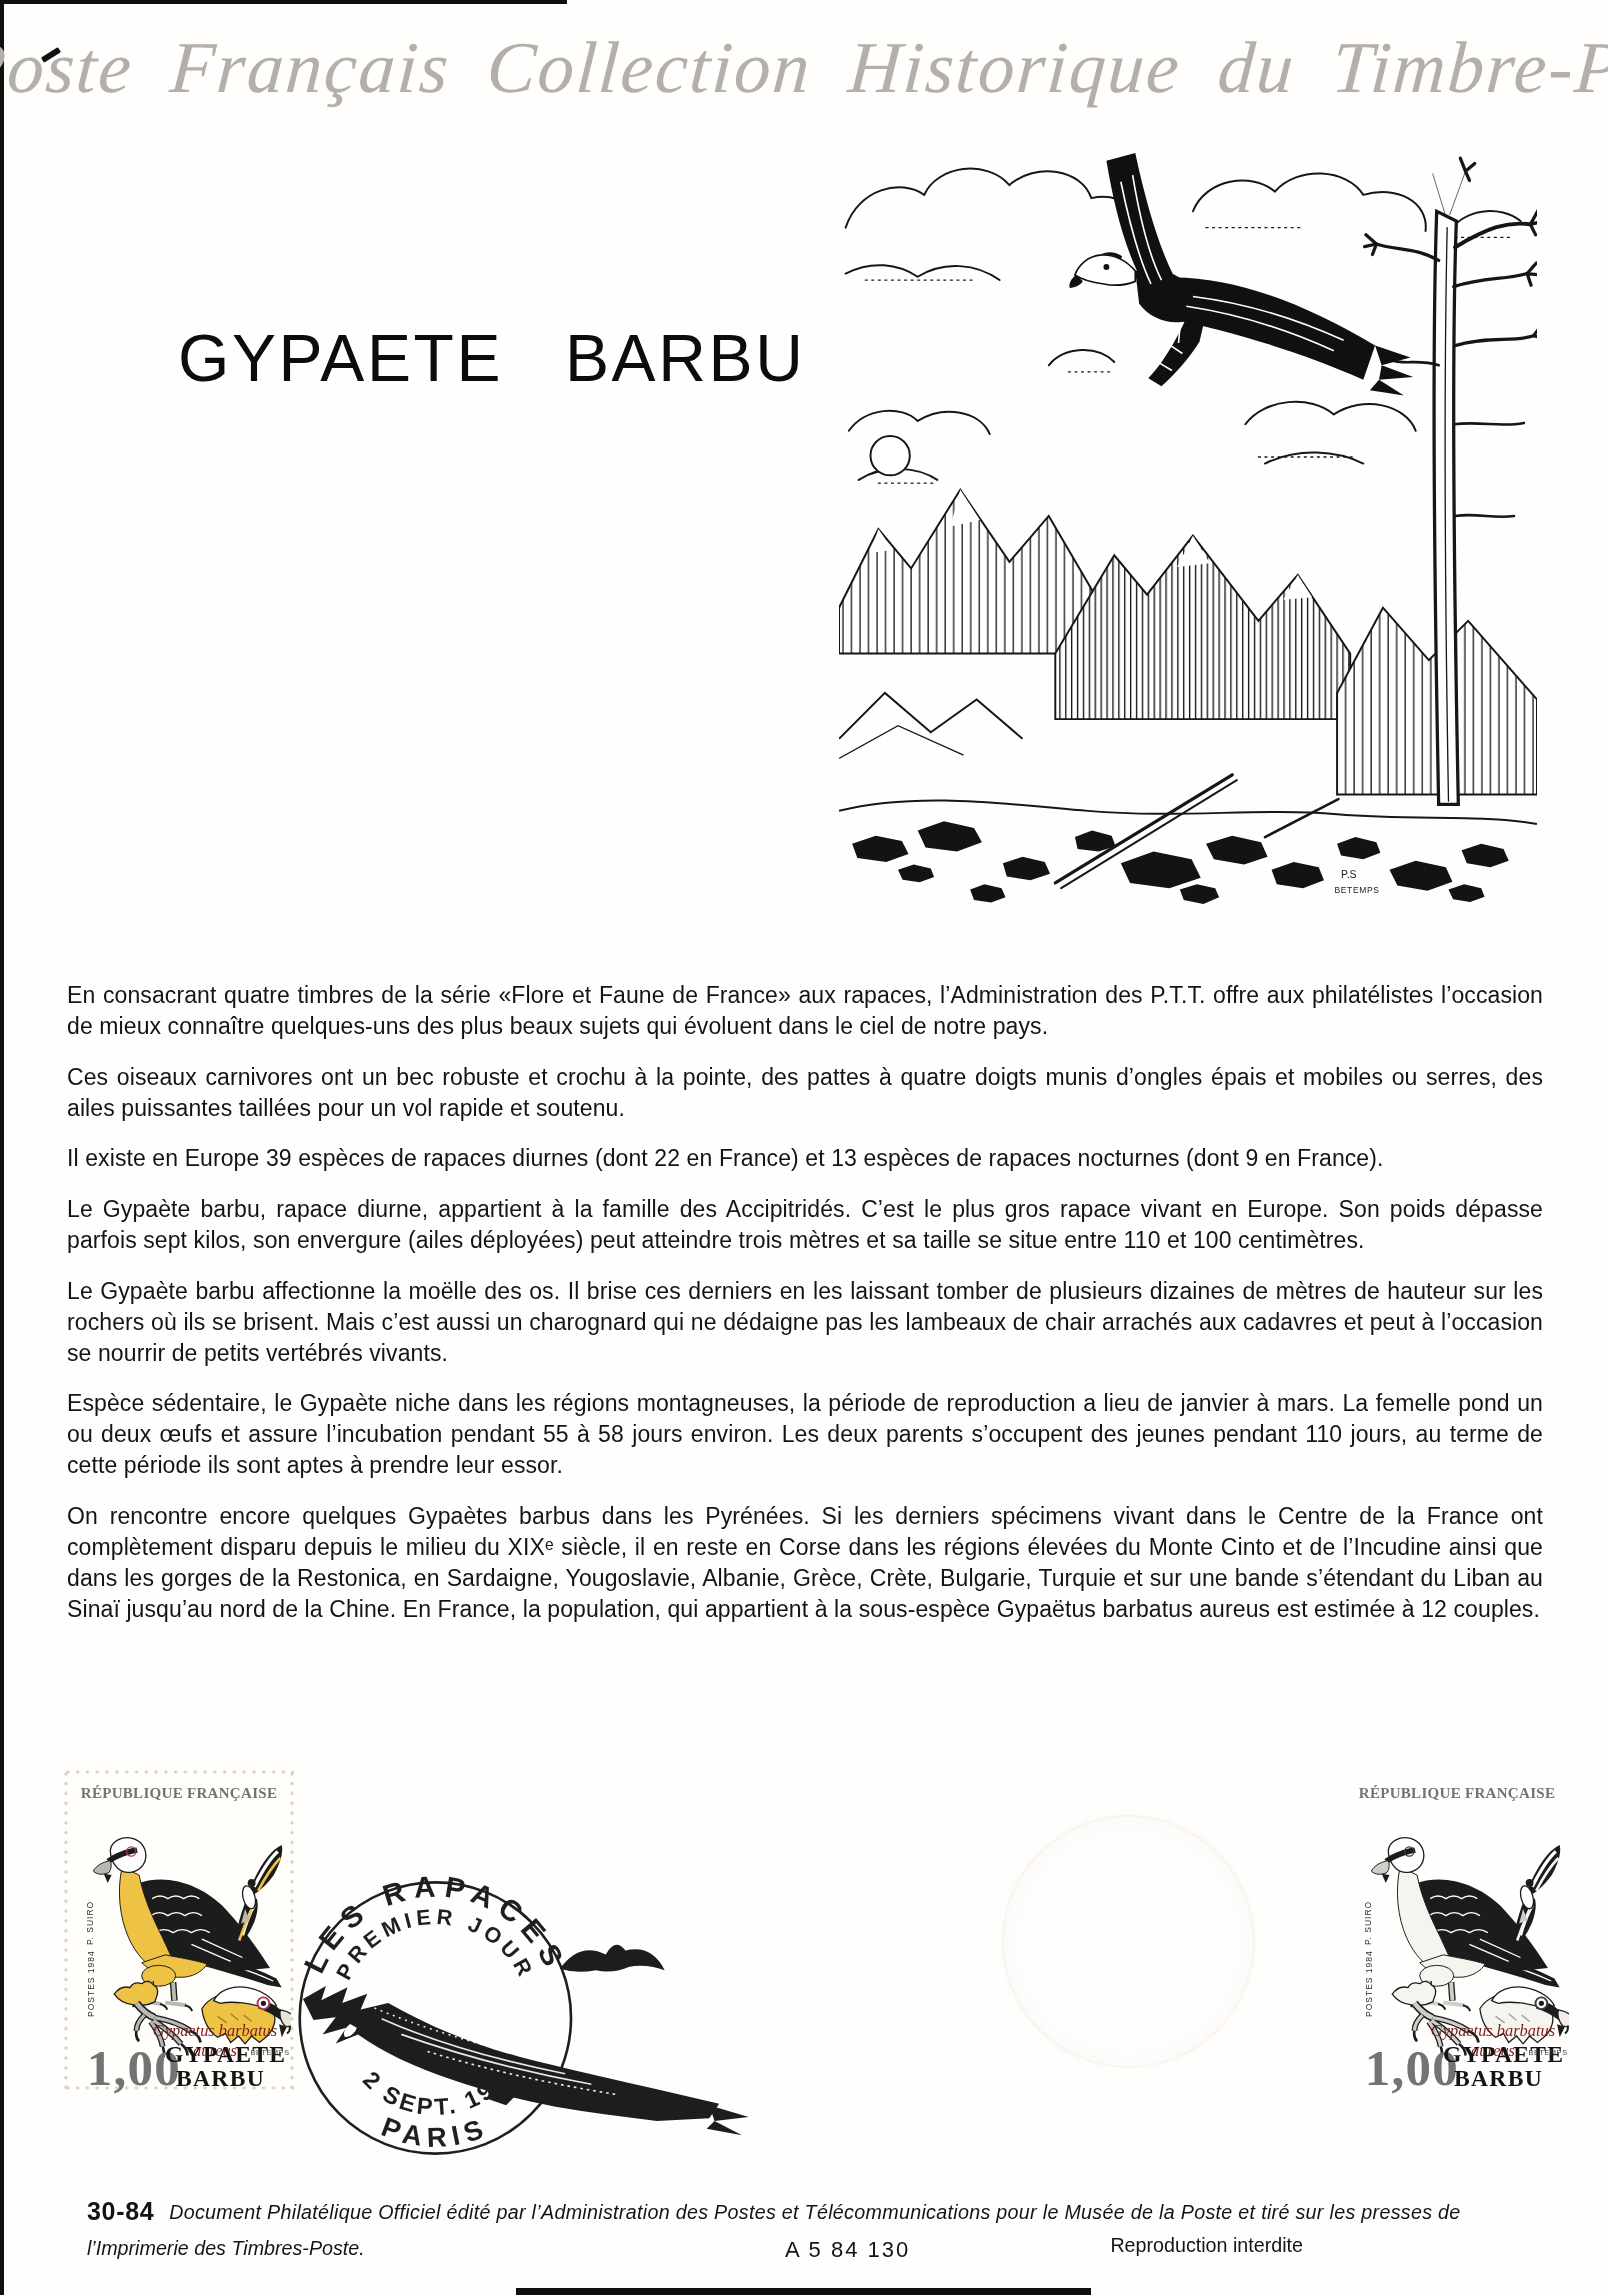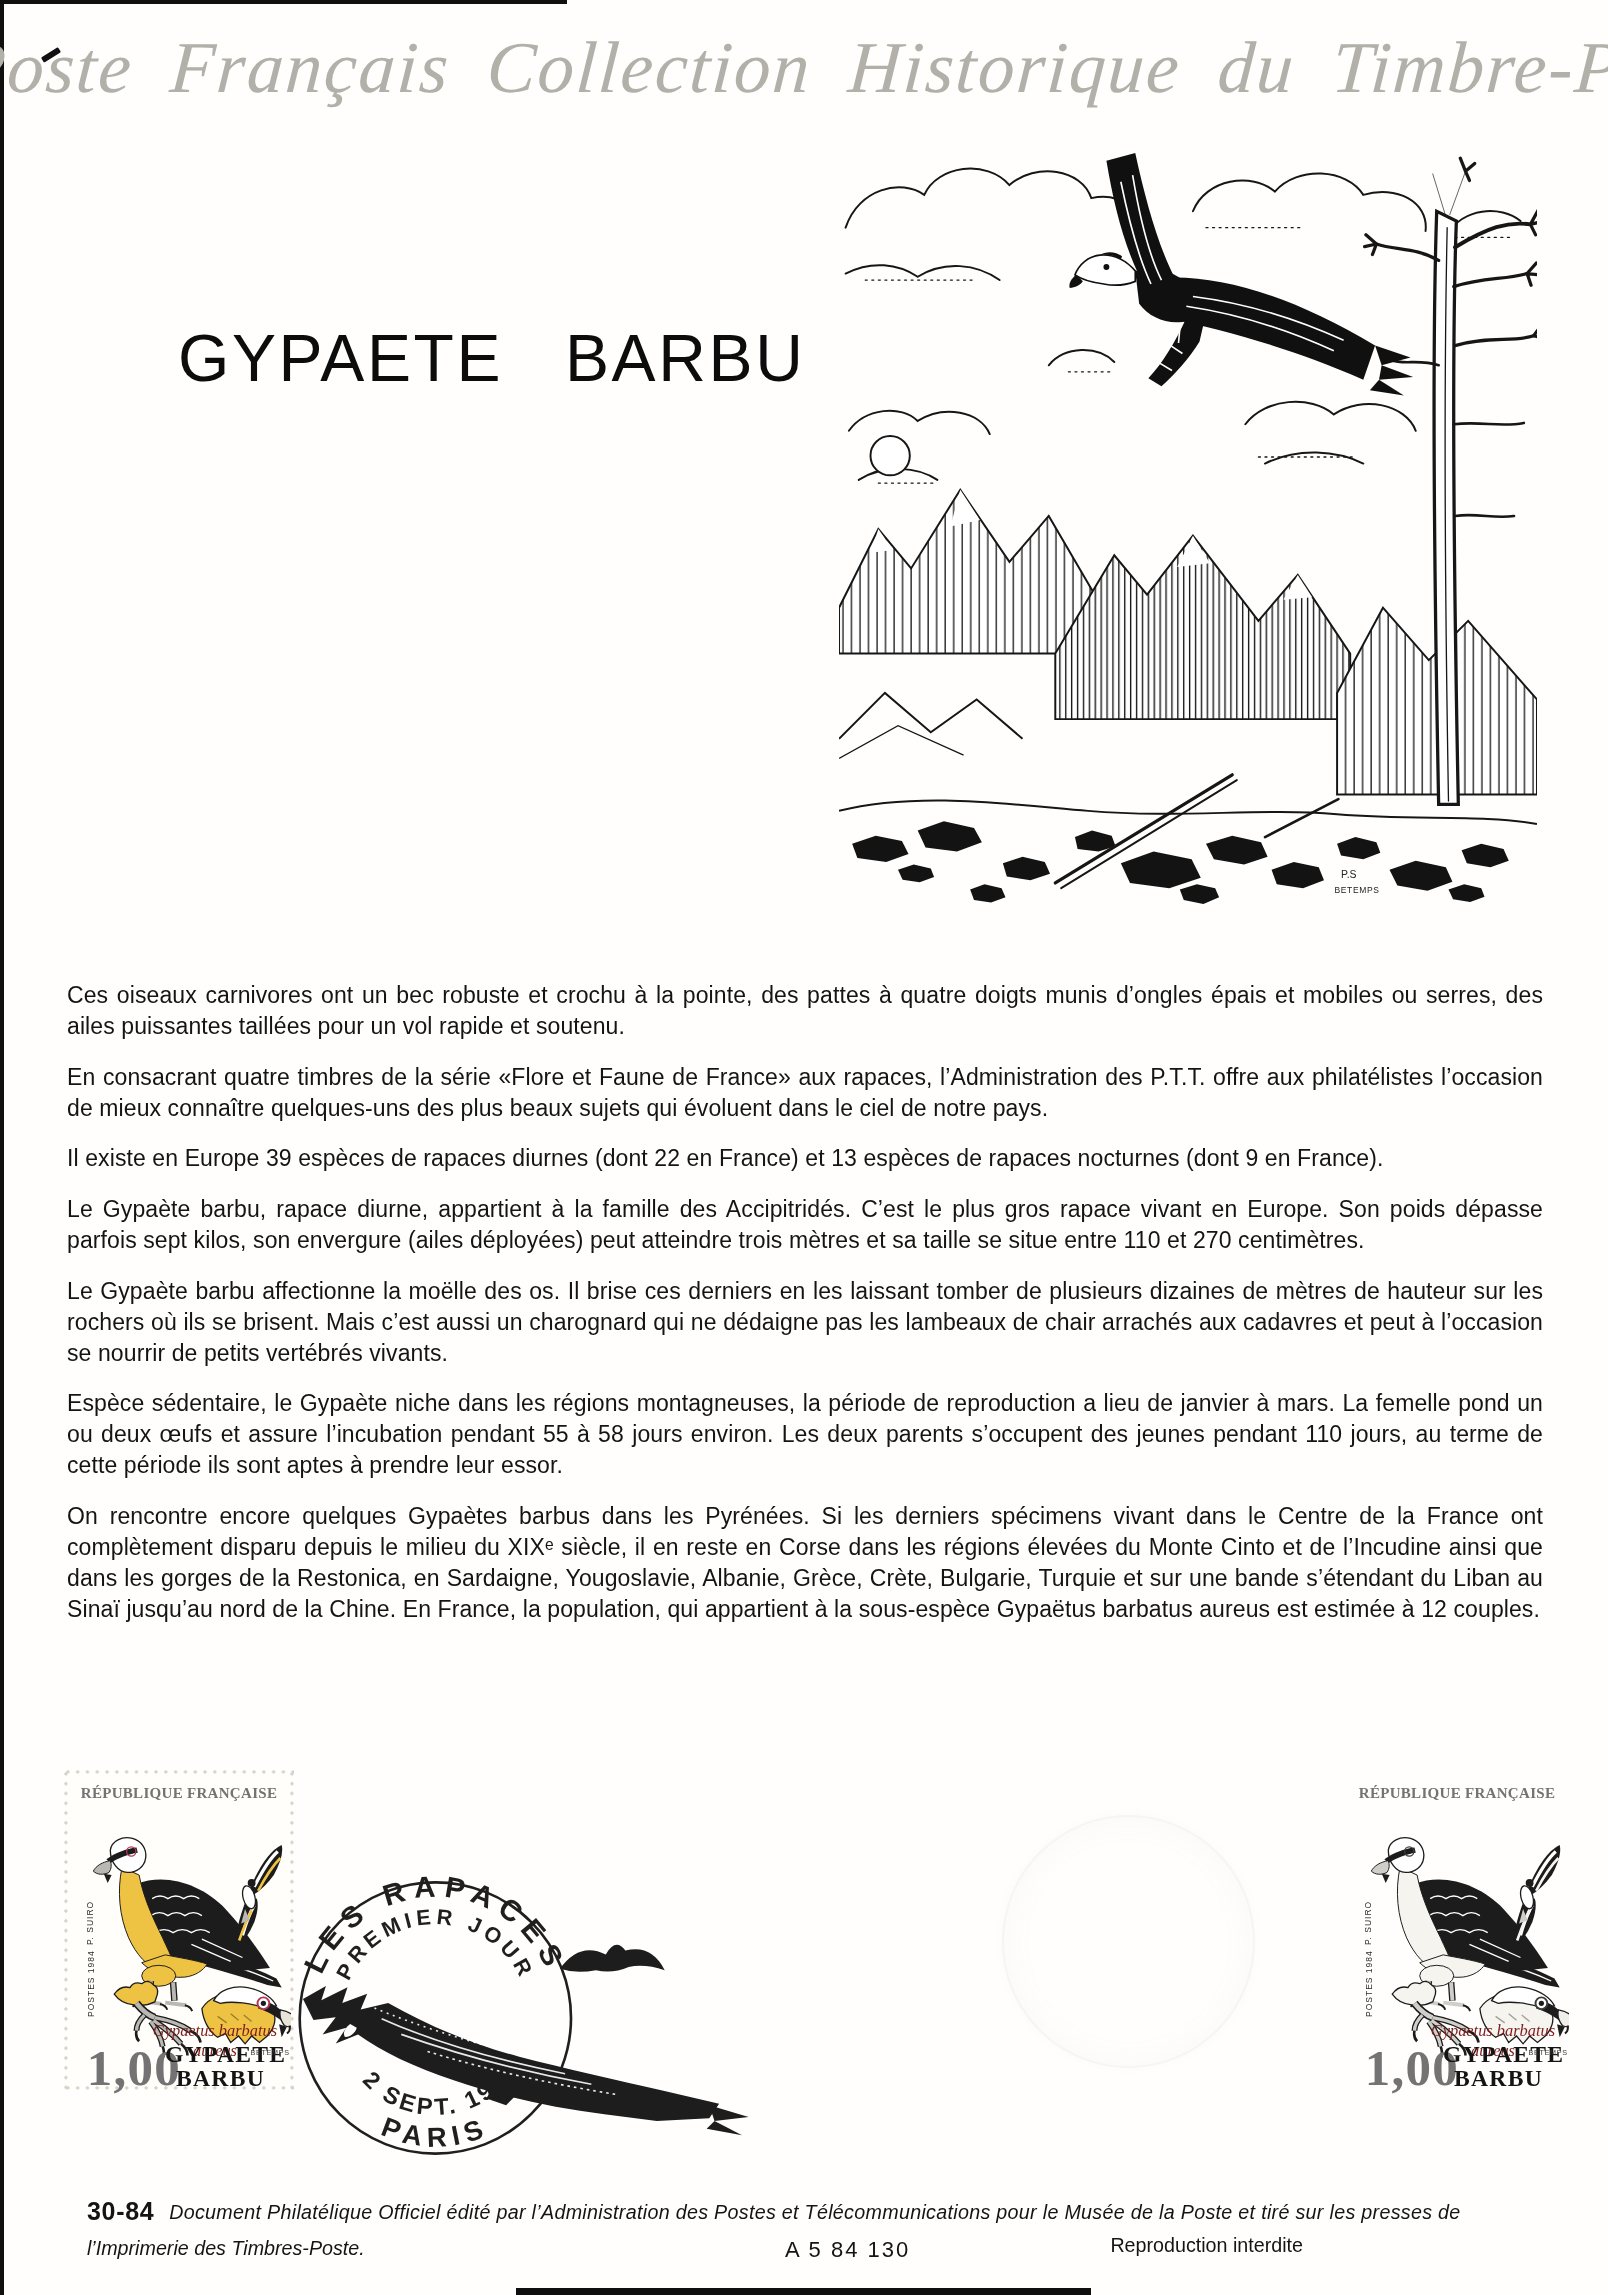--- a/index.html
+++ b/index.html
@@ -221,24 +221,24 @@
             <path d="M 520 274 L 518 296"></path>
         </g>
       </g>
 
       <text x="766" y="1112" font-size="16" fill="#222222">P.S</text>
       <text x="756" y="1136" font-size="13" letter-spacing="1" fill="#222222">BETEMPS</text>
     </svg>
   </div>
 
   <div class="article">
+    <p>En consacrant quatre timbres de la série «Flore et Faune de France» aux rapaces, l’Administration des P.T.T. offre aux philatélistes l’occasion de mieux connaître quelques-uns des plus beaux sujets qui évoluent dans le ciel de notre pays.</p>
     <p>Ces oiseaux carnivores ont un bec robuste et crochu à la pointe, des pattes à quatre doigts munis d’ongles épais et mobiles ou serres, des ailes puissantes taillées pour un vol rapide et soutenu.</p>
-    <p>En consacrant quatre timbres de la série «Flore et Faune de France» aux rapaces, l’Administration des P.T.T. offre aux philatélistes l’occasion de mieux connaître quelques-uns des plus beaux sujets qui évoluent dans le ciel de notre pays.</p>
     <p>Il existe en Europe 39 espèces de rapaces diurnes (dont 22 en France) et 13 espèces de rapaces nocturnes (dont 9 en France).</p>
-    <p>Le Gypaète barbu, rapace diurne, appartient à la famille des Accipitridés. C’est le plus gros rapace vivant en Europe. Son poids dépasse parfois sept kilos, son envergure (ailes déployées) peut atteindre trois mètres et sa taille se situe entre 110 et 270 centimètres.</p>
+    <p>Le Gypaète barbu, rapace diurne, appartient à la famille des Accipitridés. C’est le plus gros rapace vivant en Europe. Son poids dépasse parfois sept kilos, son envergure (ailes déployées) peut atteindre trois mètres et sa taille se situe entre 110 et 100 centimètres.</p>
     <p>Le Gypaète barbu affectionne la moëlle des os. Il brise ces derniers en les laissant tomber de plusieurs dizaines de mètres de hauteur sur les rochers où ils se brisent. Mais c’est aussi un charognard qui ne dédaigne pas les lambeaux de chair arrachés aux cadavres et peut à l’occasion se nourrir de petits vertébrés vivants.</p>
     <p>Espèce sédentaire, le Gypaète niche dans les régions montagneuses, la période de reproduction a lieu de janvier à mars. La femelle pond un ou deux œufs et assure l’incubation pendant 55 à 58 jours environ. Les deux parents s’occupent des jeunes pendant 110 jours, au terme de cette période ils sont aptes à prendre leur essor.</p>
     <p>On rencontre encore quelques Gypaètes barbus dans les Pyrénées. Si les derniers spécimens vivant dans le Centre de la France ont complètement disparu depuis le milieu du XIXᵉ siècle, il en reste en Corse dans les régions élevées du Monte Cinto et de l’Incudine ainsi que dans les gorges de la Restonica, en Sardaigne, Yougoslavie, Albanie, Grèce, Crète, Bulgarie, Turquie et sur une bande s’étendant du Liban au Sinaï jusqu’au nord de la Chine. En France, la population, qui appartient à la sous-espèce Gypaëtus barbatus aureus est estimée à 12 couples.</p>
   </div>
 
   <svg width="0" height="0" style="position:absolute">
     <defs>
       <g id="vulture-stamp-art">
 
         <path d="M 150 208 C 200 220 262 238 310 262 L 318 276 L 296 272 C 240 254 185 238 142 230 Z" fill="var(--ink)"></path>

